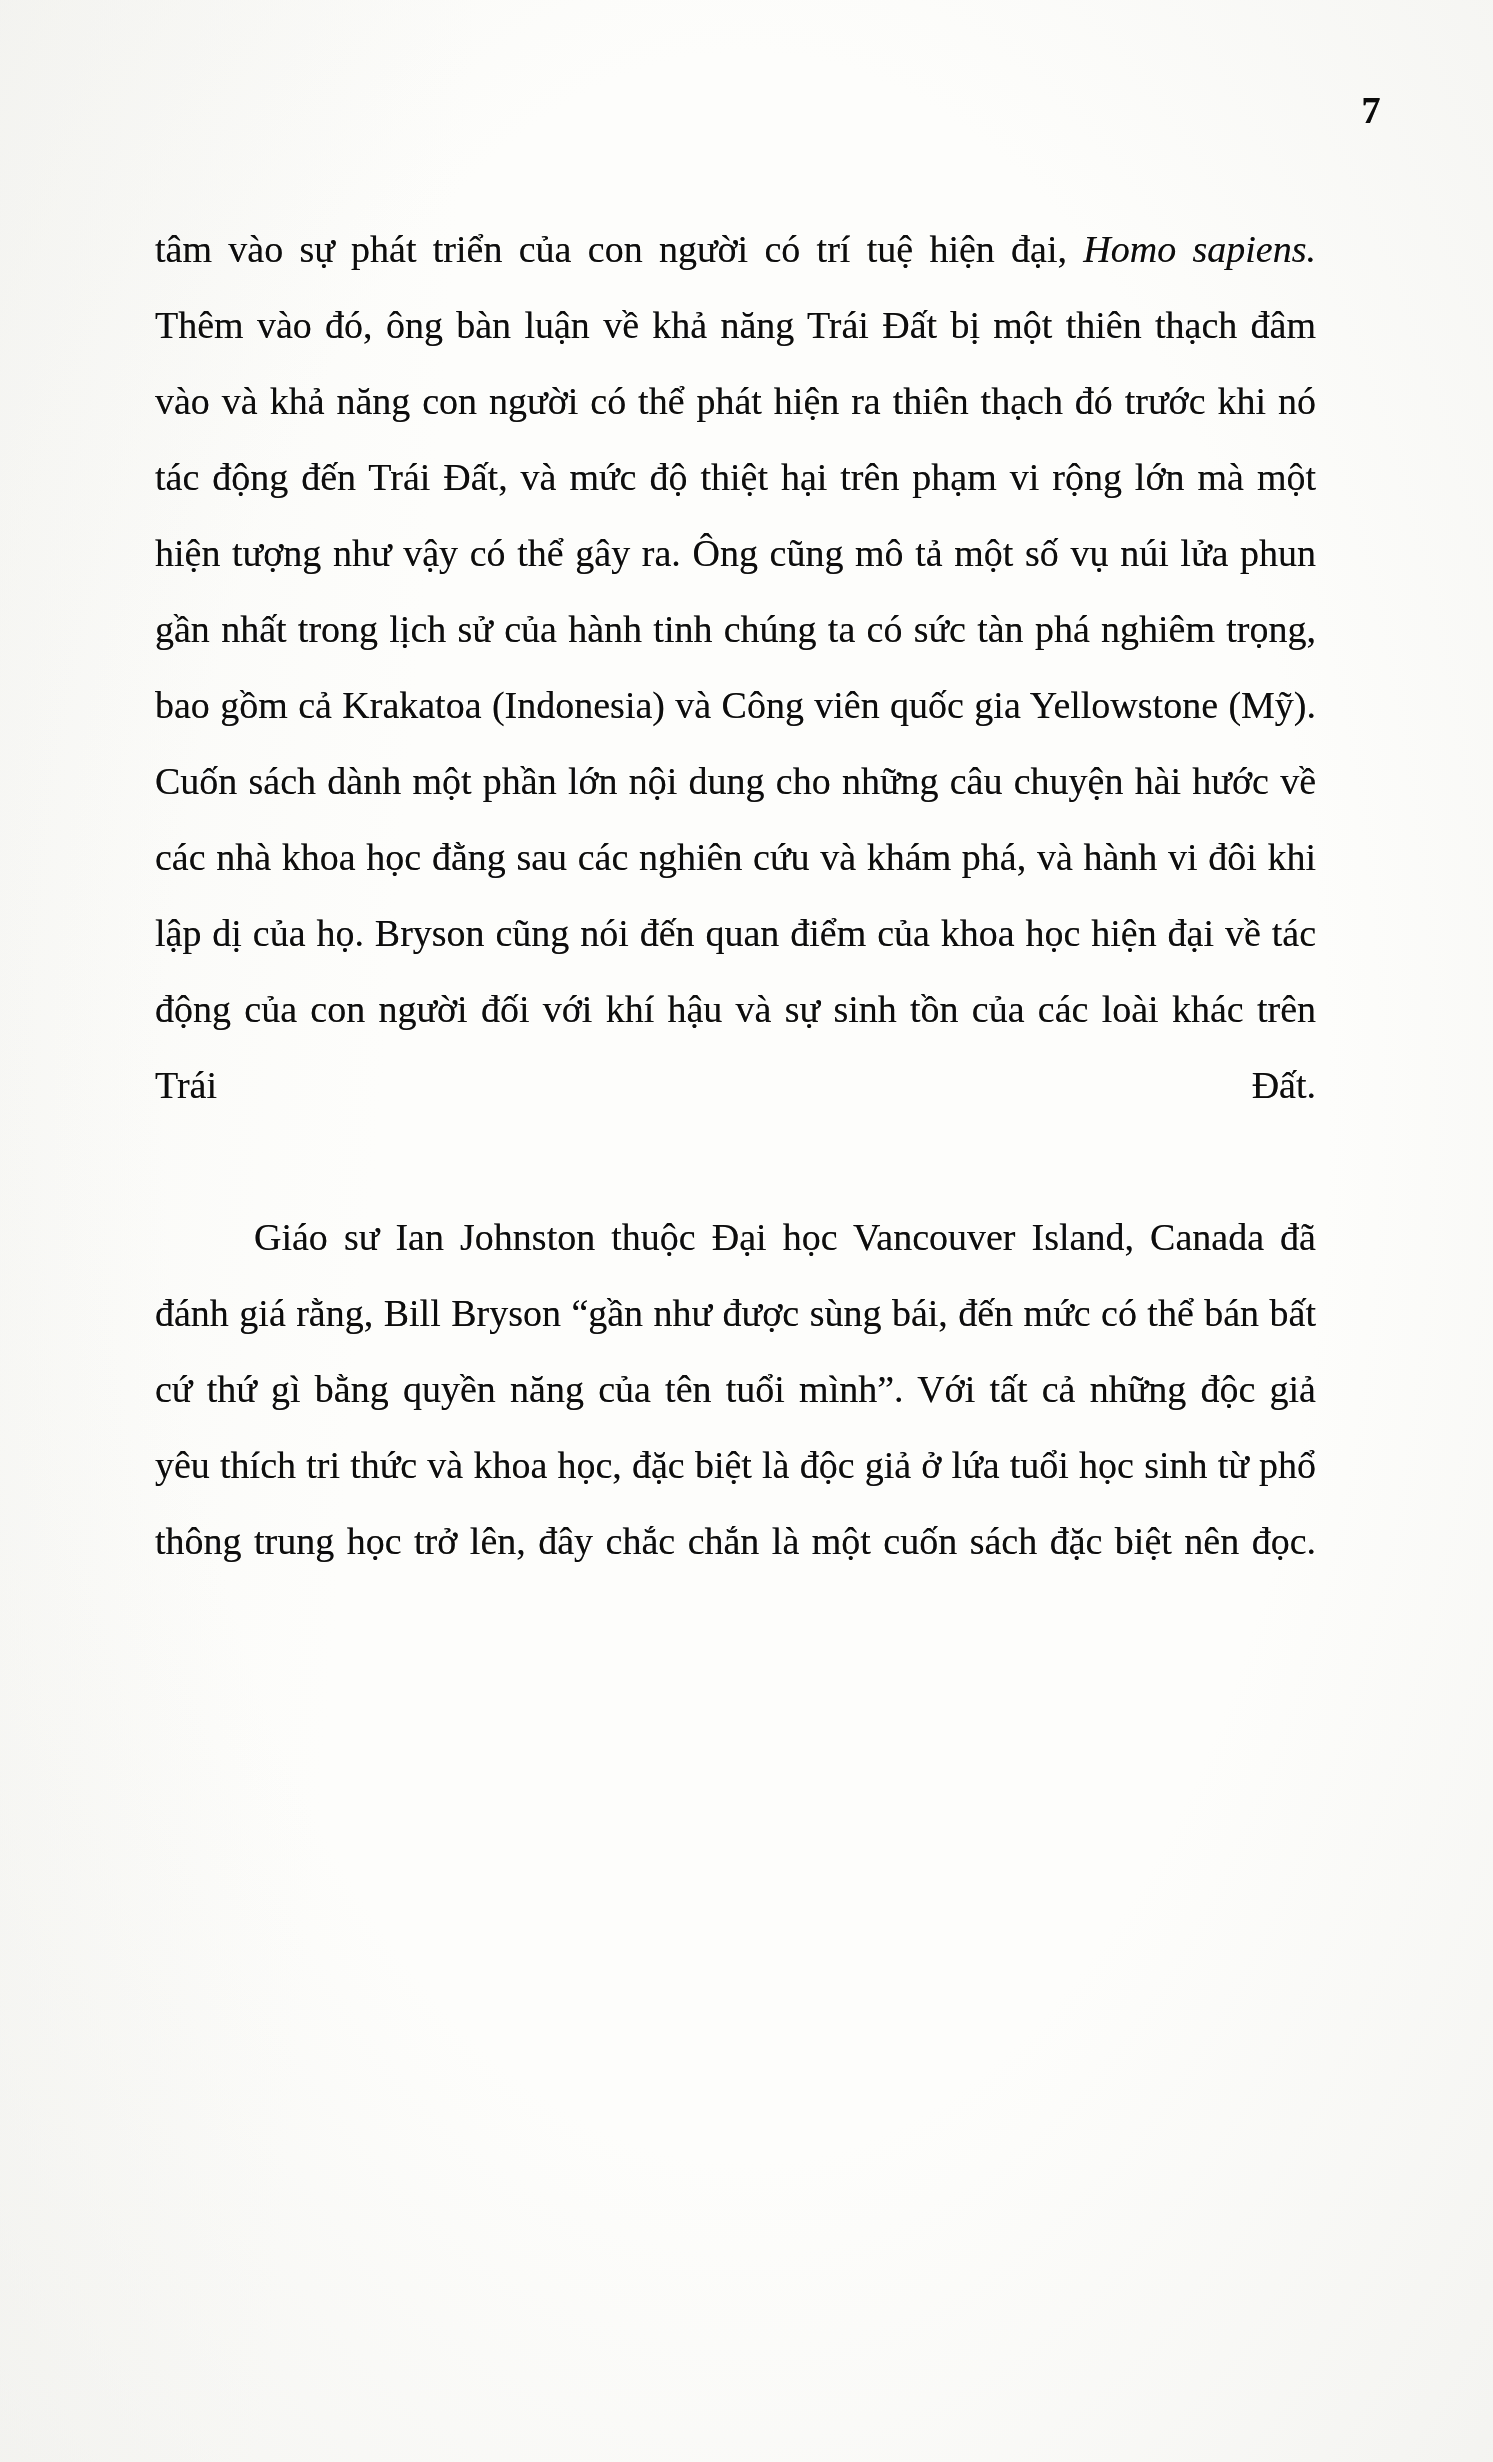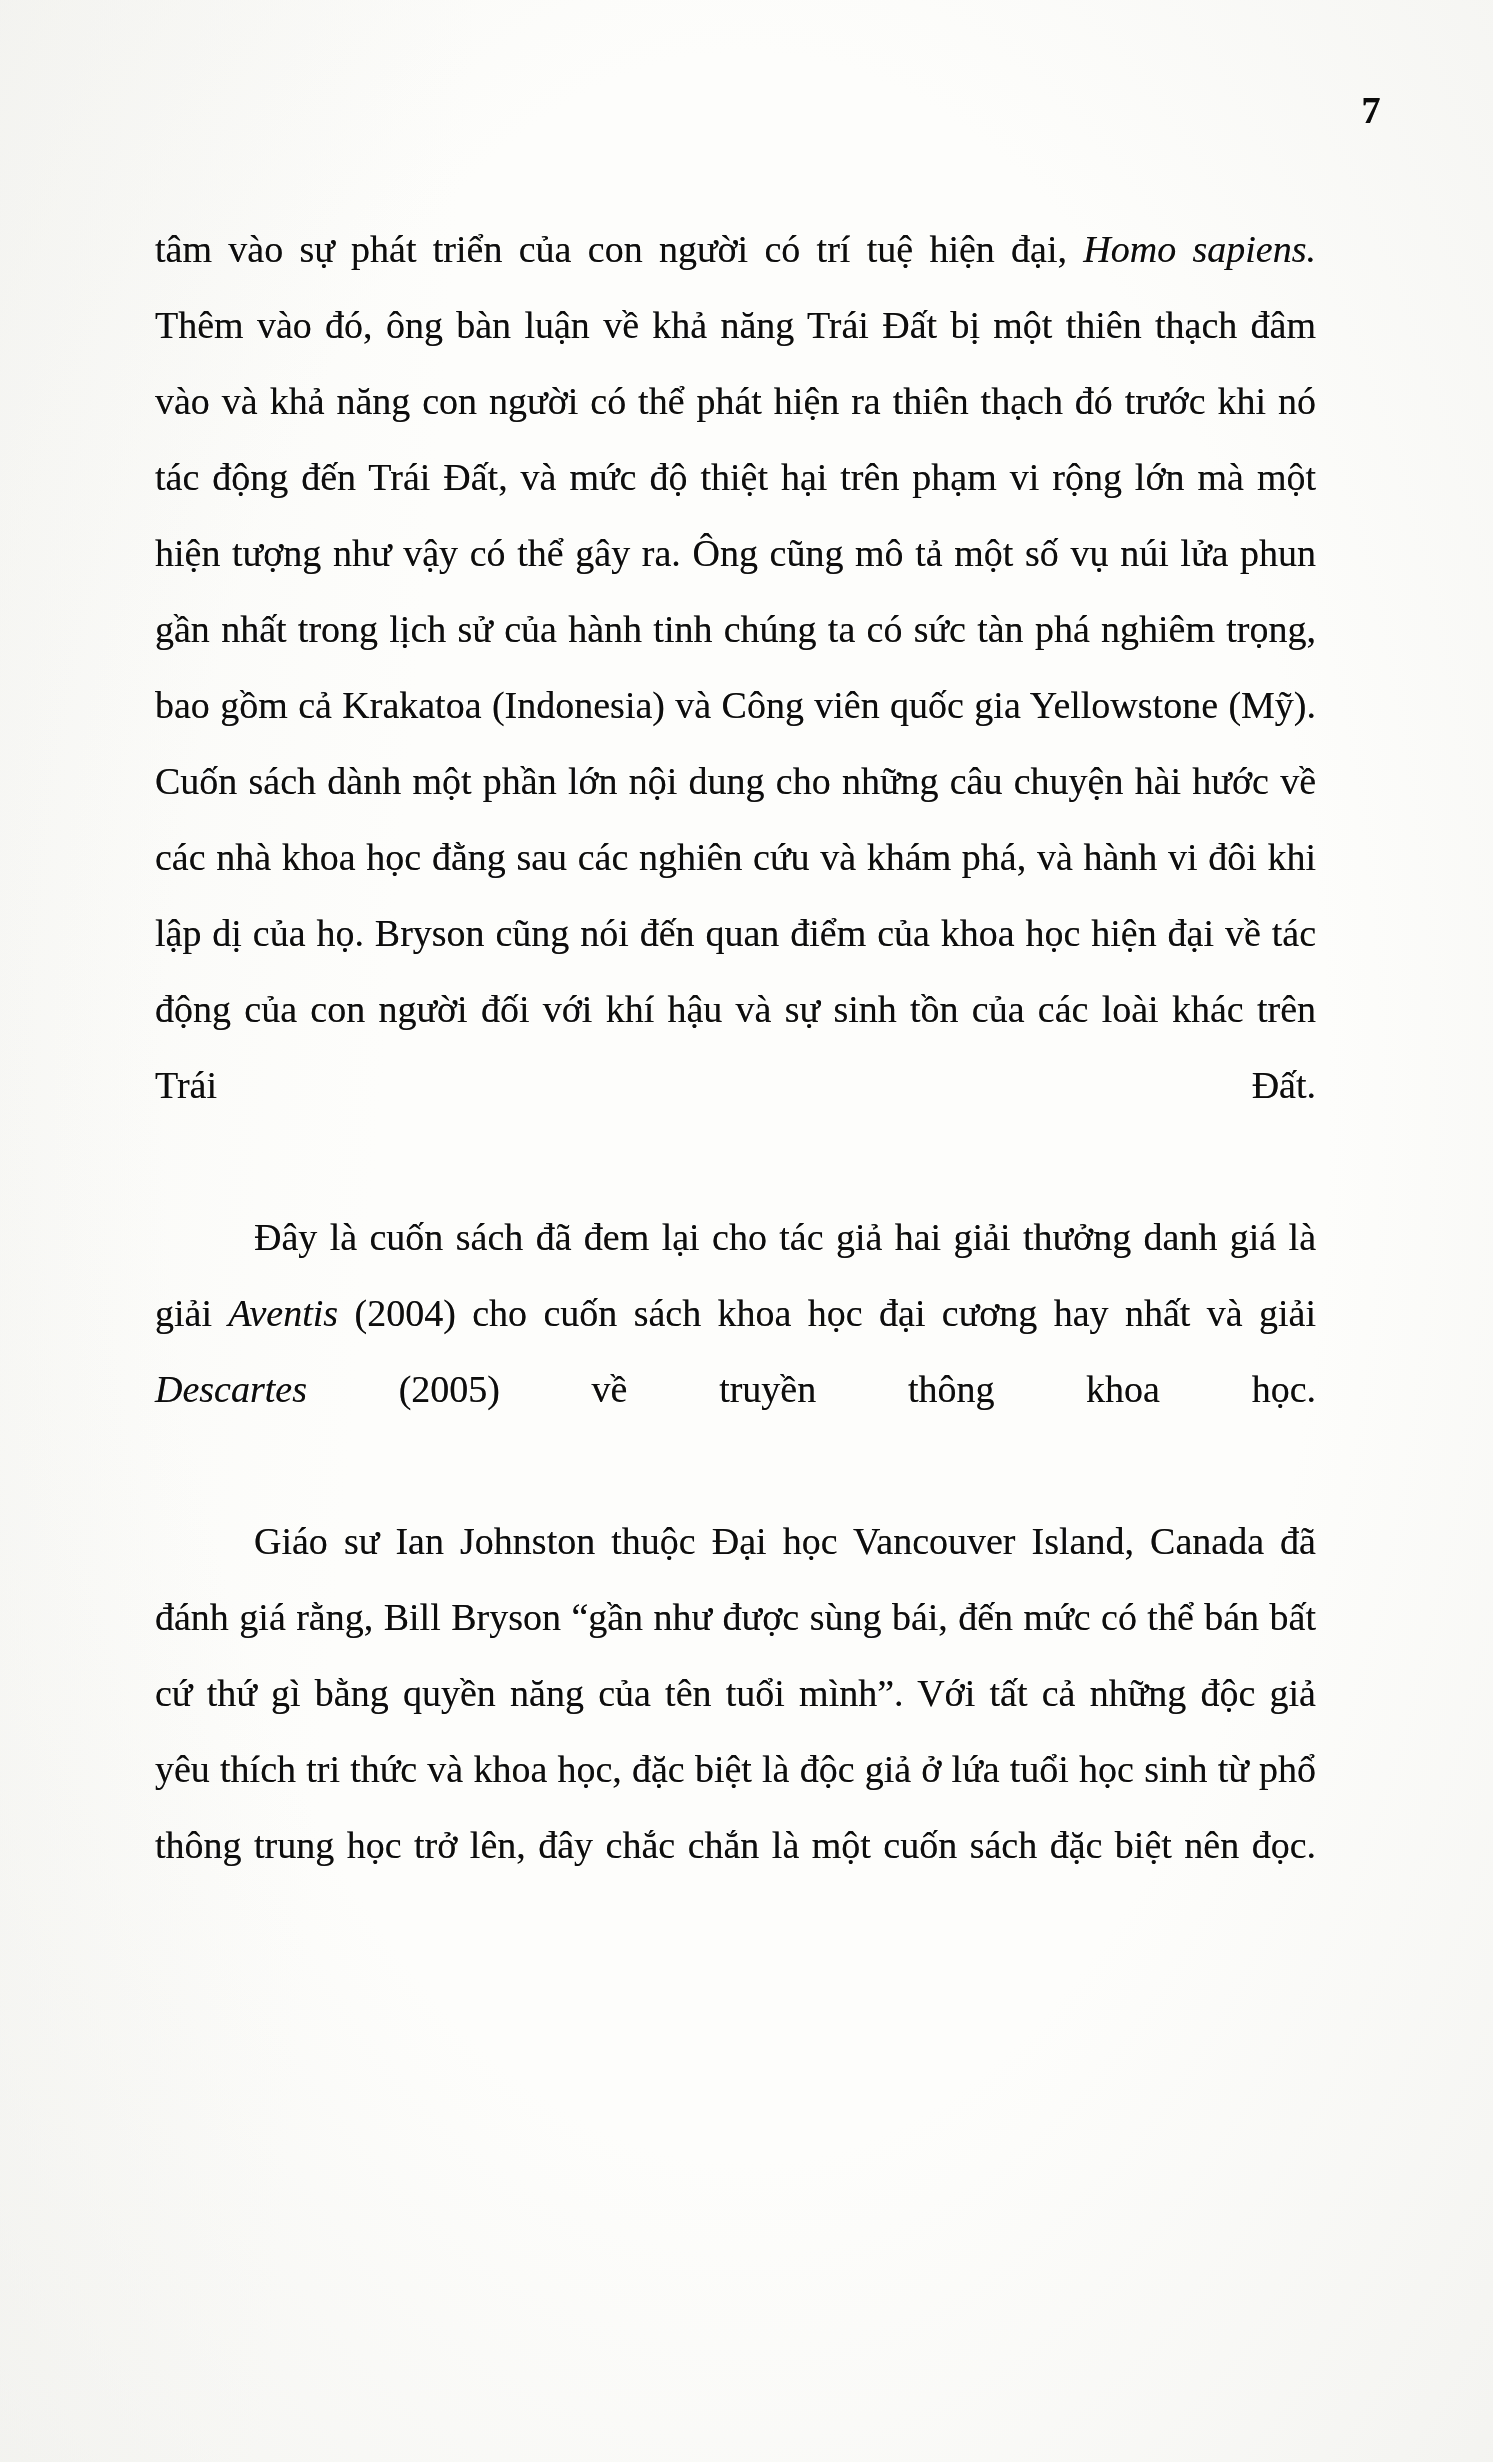--- a/index.html
+++ b/index.html
@@ -82,18 +82,17 @@
 
 <div class="page">
 
   <div class="paper-texture"></div>
 
   <div class="folio">7</div>
 
   <div class="text-block">
 
   <p class="para"><span>tâm vào sự phát triển của con người có trí tuệ hiện đại, </span><em class="title-italic">Homo sapiens.</em><span> Thêm vào đó, ông bàn luận về khả năng Trái Đất bị một thiên thạch đâm vào và khả năng con người có thể phát hiện ra thiên thạch đó trước khi nó tác động đến Trái Đất, và mức độ thiệt hại trên phạm vi rộng lớn mà một hiện tượng như vậy có thể gây ra. Ông cũng mô tả một số vụ núi lửa phun gần nhất trong lịch sử của hành tinh chúng ta có sức tàn phá nghiêm trọng, bao gồm cả Krakatoa (Indonesia) và Công viên quốc gia Yellowstone (Mỹ). Cuốn sách dành một phần lớn nội dung cho những câu chuyện hài hước về các nhà khoa học đằng sau các nghiên cứu và khám phá, và hành vi đôi khi lập dị của họ. Bryson cũng nói đến quan điểm của khoa học hiện đại về tác động của con người đối với khí hậu và sự sinh tồn của các loài khác trên Trái Đất.</span></p>
-      <p class="para indent"><span>Đây là cuốn sách đã đem lại cho tác giả hai giải thưởng danh giá là giải </span><em class="title-italic">Aventis</em><span> (2004) cho cuốn sách khoa học đại cương hay nhất và giải </span><em class="title-italic">Descartes</em><span> (2005) về truyền thông khoa học.</span></p>
       <p class="para indent"><span>Giáo sư Ian Johnston thuộc Đại học Vancouver Island, Canada đã đánh giá rằng, Bill Bryson “gần như được sùng bái, đến mức có thể bán bất cứ thứ gì bằng quyền năng của tên tuổi mình”. Với tất cả những độc giả yêu thích tri thức và khoa học, đặc biệt là độc giả ở lứa tuổi học sinh từ phổ thông trung học trở lên, đây chắc chắn là một cuốn sách đặc biệt nên đọc.</span></p>
     </div>
 
 </div>
 
 
 </body></html>

